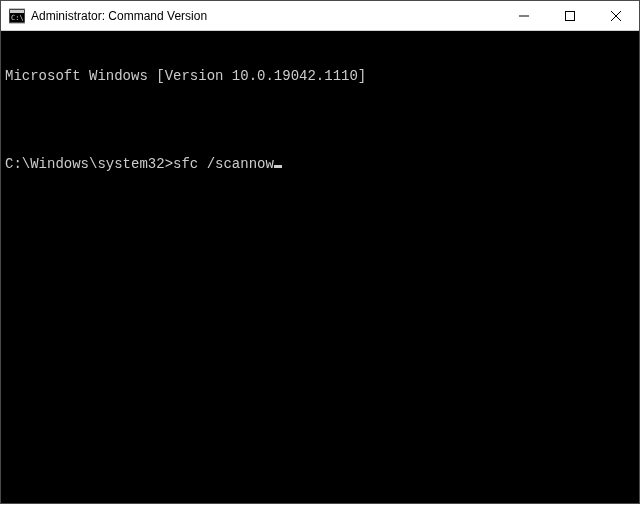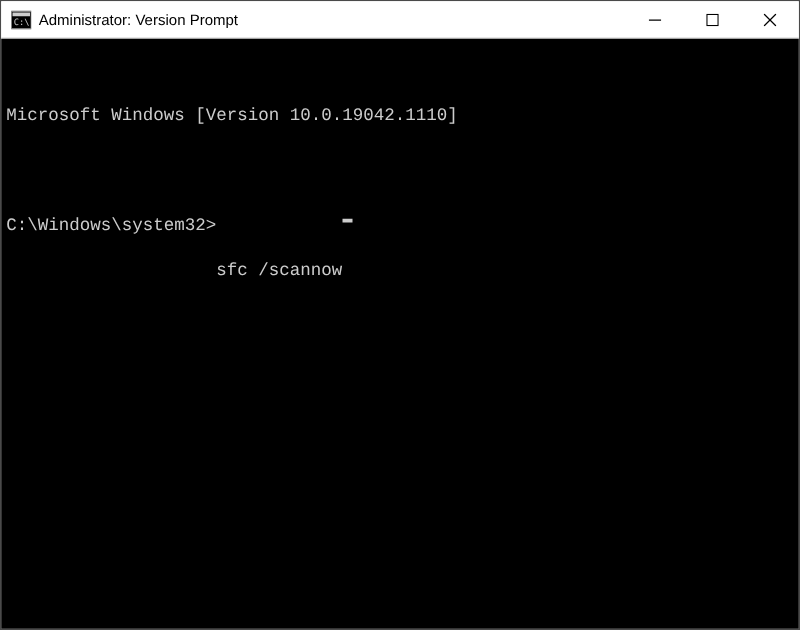--- a/index.html
+++ b/index.html
@@ -64,38 +64,37 @@
       border: none;
       cursor: pointer;
     }
     .terminal {
       flex: 1 1 auto;
       background: #000000;
       color: #cccccc;
       font-family: Consolas, "Courier New", monospace;
       font-size: 14px;
       line-height: 1.25;
-      padding: 19px 4px;
+      padding: 2px 4px;
       white-space: pre;
       overflow: hidden;
       position: relative;
     }
     .terminal-line {
       white-space: pre;
     }
     .prompt-line {
       display: flex;
-      align-items: flex-start;
+      align-items: center;
     }
     .prompt-text {
       white-space: pre;
     }
     .cmd-text {
       white-space: pre;
-      margin-top: 36px;
     }
     .cursor {
       display: inline-block;
       width: 8px;
       height: 3px;
       background: #cccccc;
       margin-left: 0;
       vertical-align: baseline;
       position: relative;
       top: 2px;
@@ -106,21 +105,21 @@
 
 <div class="window">
   <div class="titlebar">
     <span class="titlebar-icon">
       <svg width="16" height="16" viewBox="0 0 16 16">
         <rect x="0" y="1" width="16" height="14" fill="#000" stroke="#888" stroke-width="1"></rect>
         <rect x="1" y="2" width="14" height="3" fill="#ccc"></rect>
         <text x="2" y="12" font-size="7" fill="#ccc" font-family="monospace">C:\</text>
       </svg>
     </span>
-    <span class="titlebar-title">Administrator: Version Prompt</span>
+    <span class="titlebar-title">Administrator: Command Version</span>
     <div class="titlebar-spacer"></div>
     <div class="win-controls">
       <button class="win-btn">
         <svg width="10" height="10" viewBox="0 0 10 10">
           <line x1="0" y1="5" x2="10" y2="5" stroke="#000" stroke-width="1"></line>
         </svg>
       </button>
       <button class="win-btn">
         <svg width="10" height="10" viewBox="0 0 10 10">
           <rect x="0.5" y="0.5" width="9" height="9" fill="none" stroke="#000" stroke-width="1"></rect>

